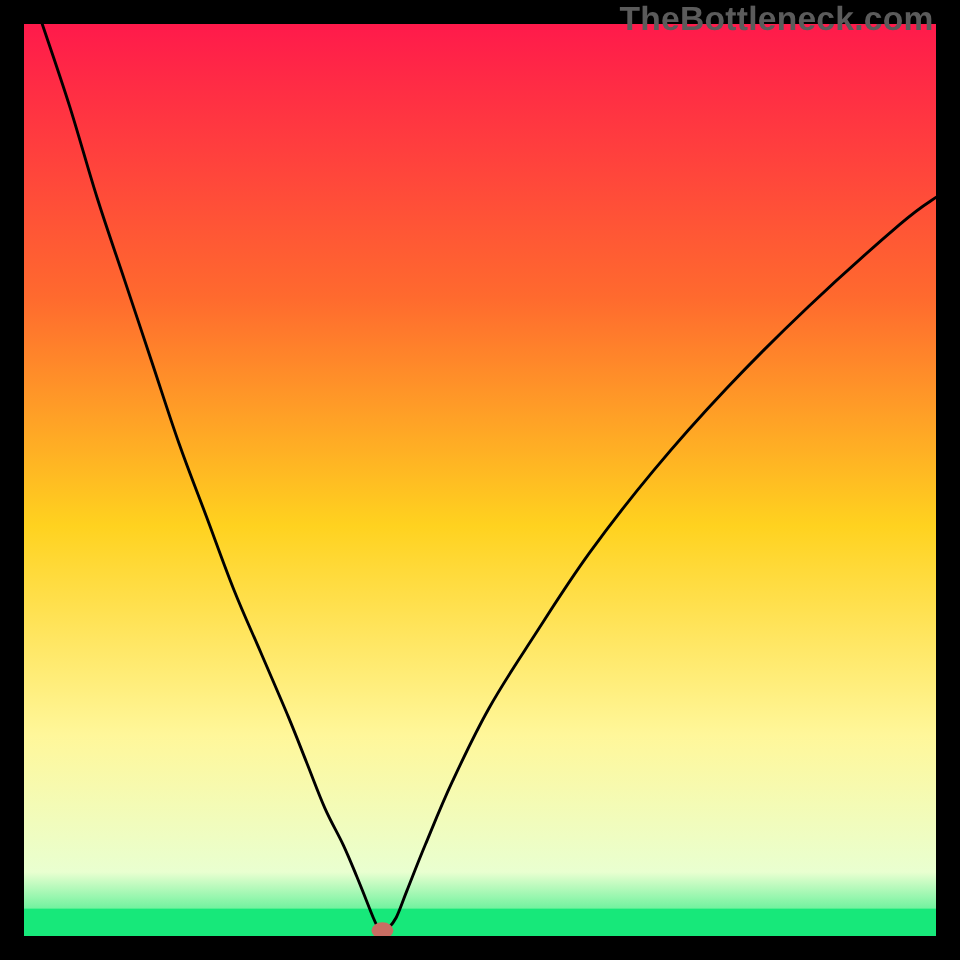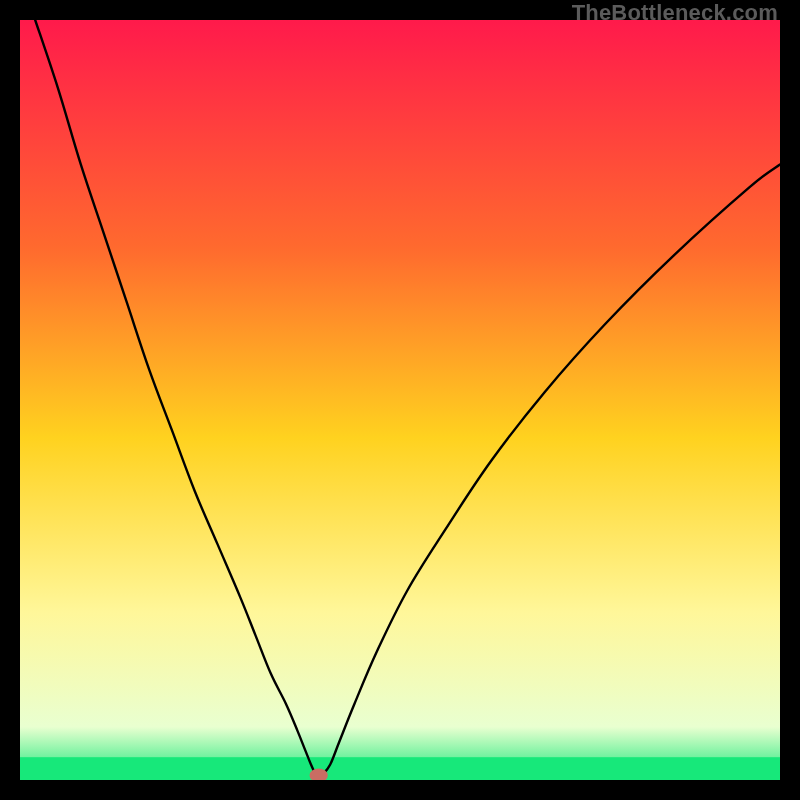--- a/index.html
+++ b/index.html
@@ -22,21 +22,21 @@
     top: 20px;
     width: 760px;
     height: 760px;
     overflow: hidden;
   }
   .watermark {
     position: absolute;
     top: 0px;
     right: 22px;
     font-family: Arial, Helvetica, sans-serif;
-    font-size: 22px;
+    font-size: 28px;
     font-weight: 600;
     color: #5b5b5b;
     letter-spacing: 0.2px;
     z-index: 5;
     user-select: none;
   }
   svg {
     display: block;
   }
 </style>

